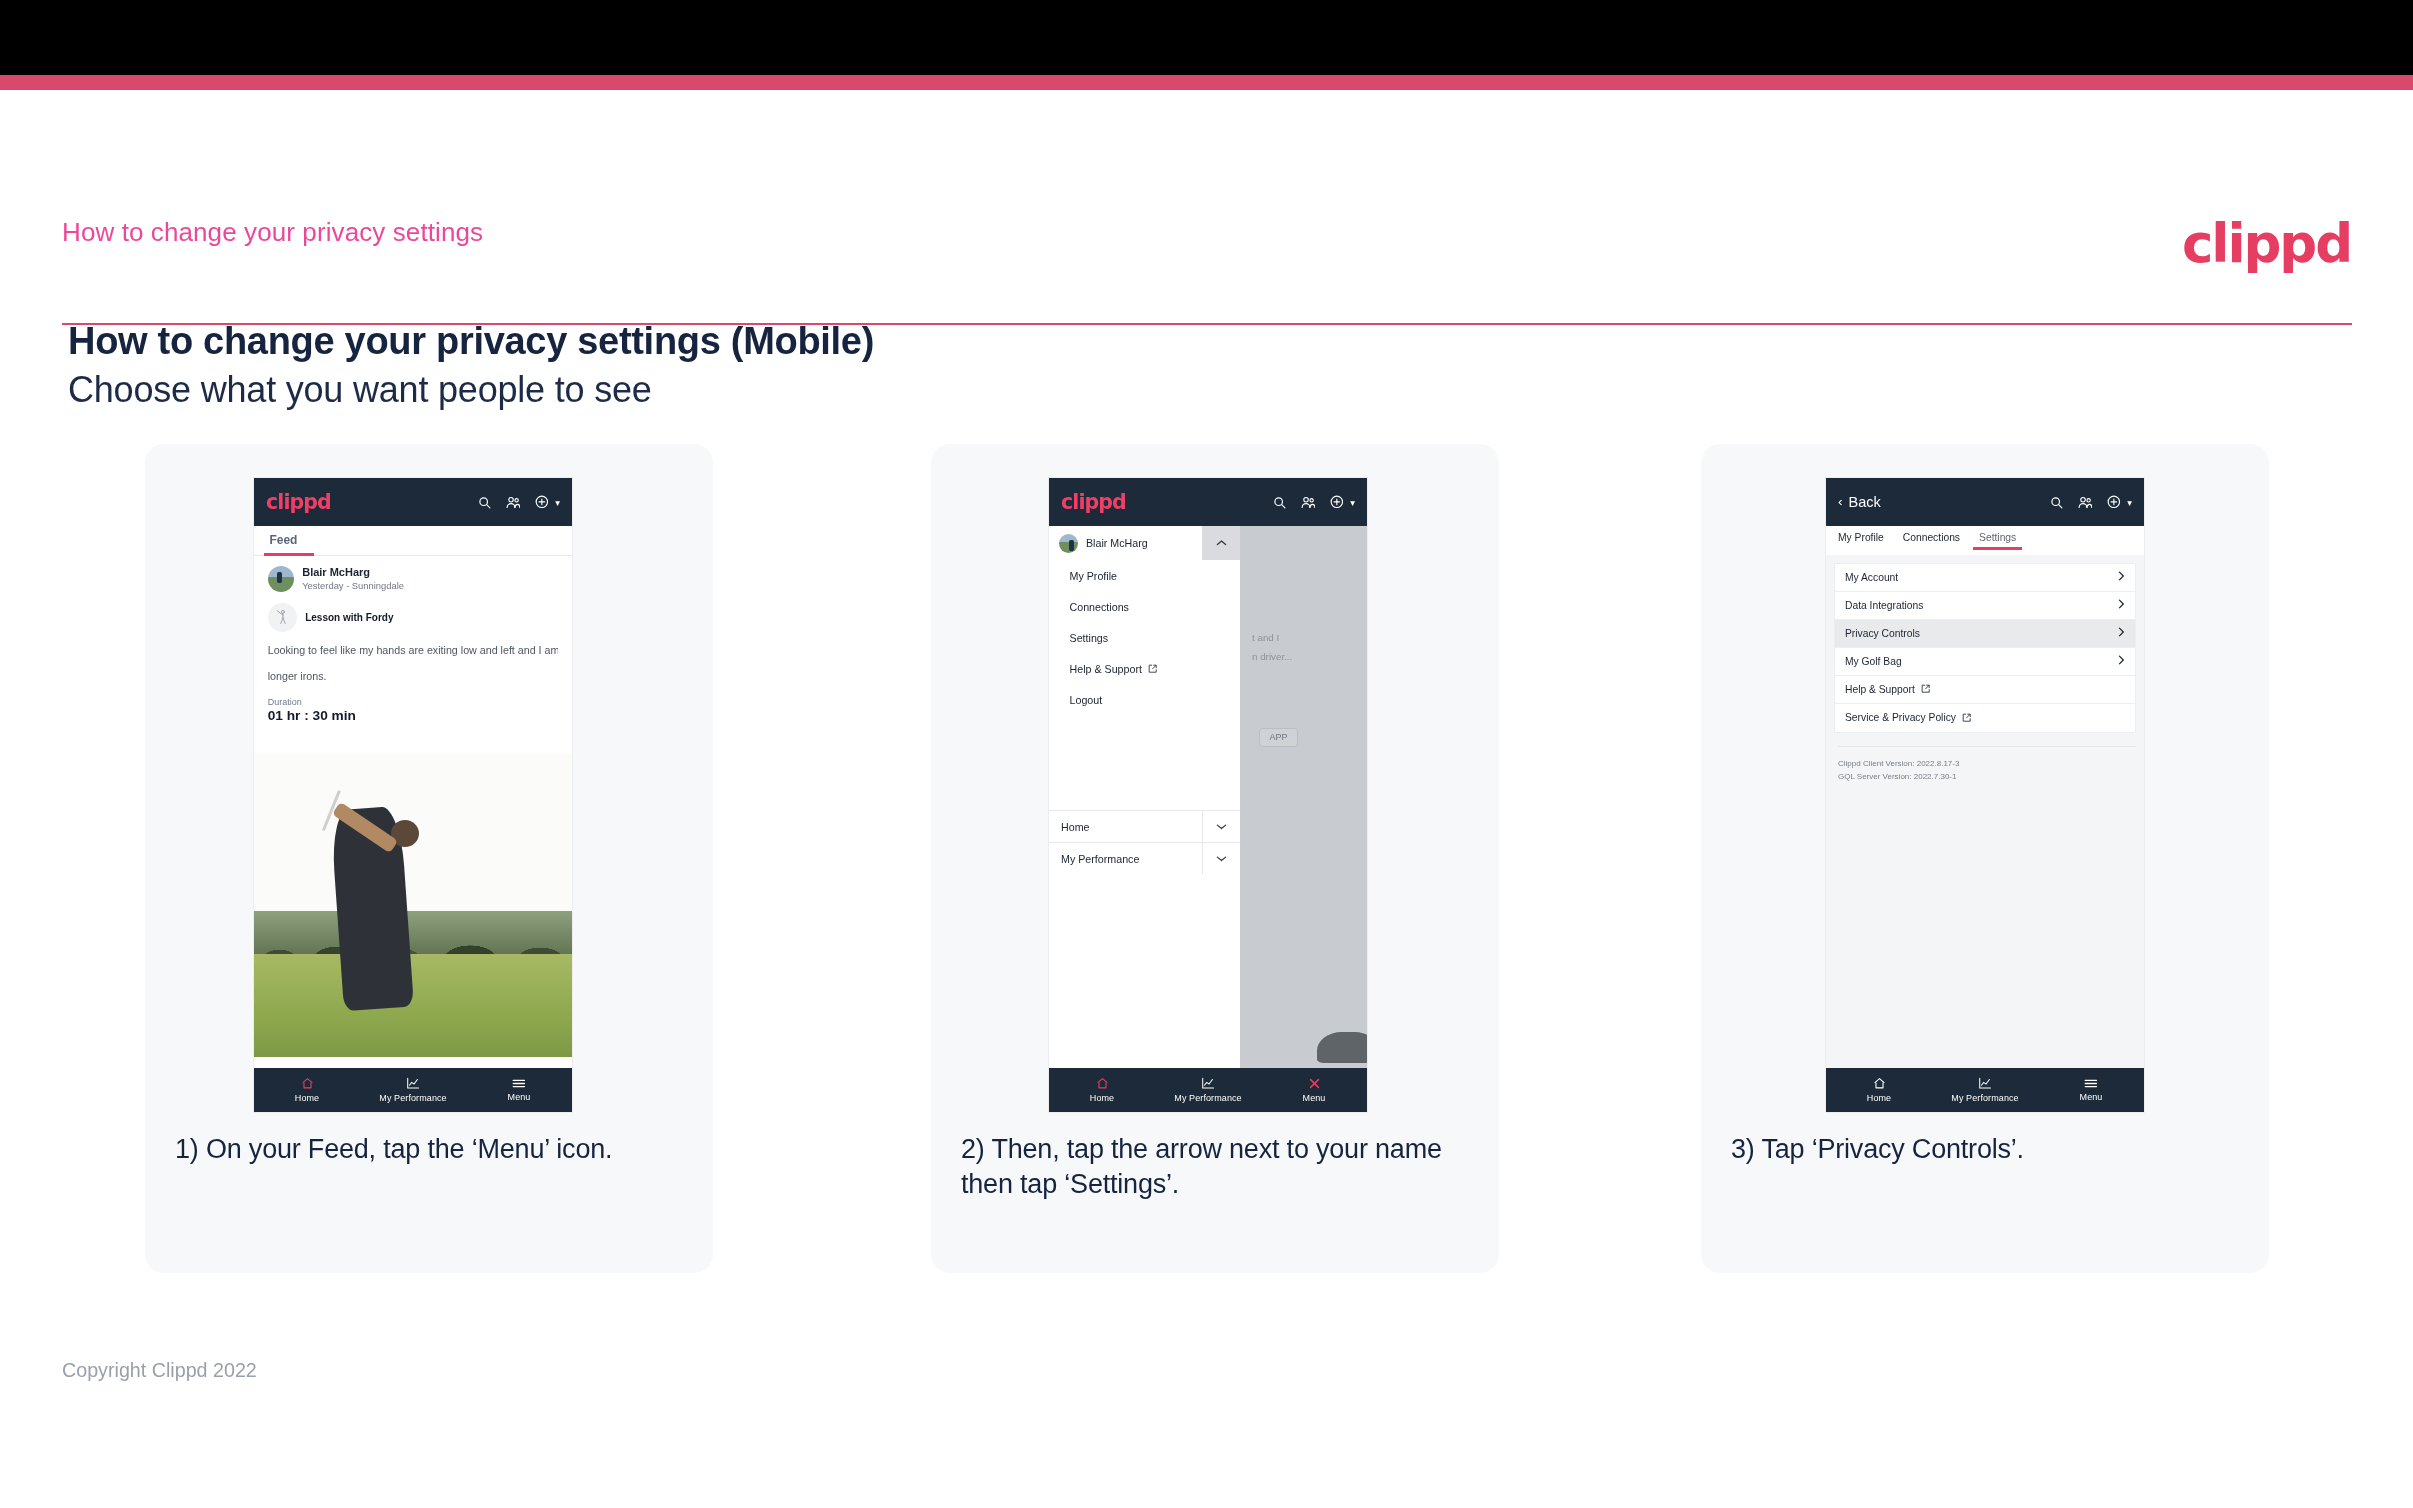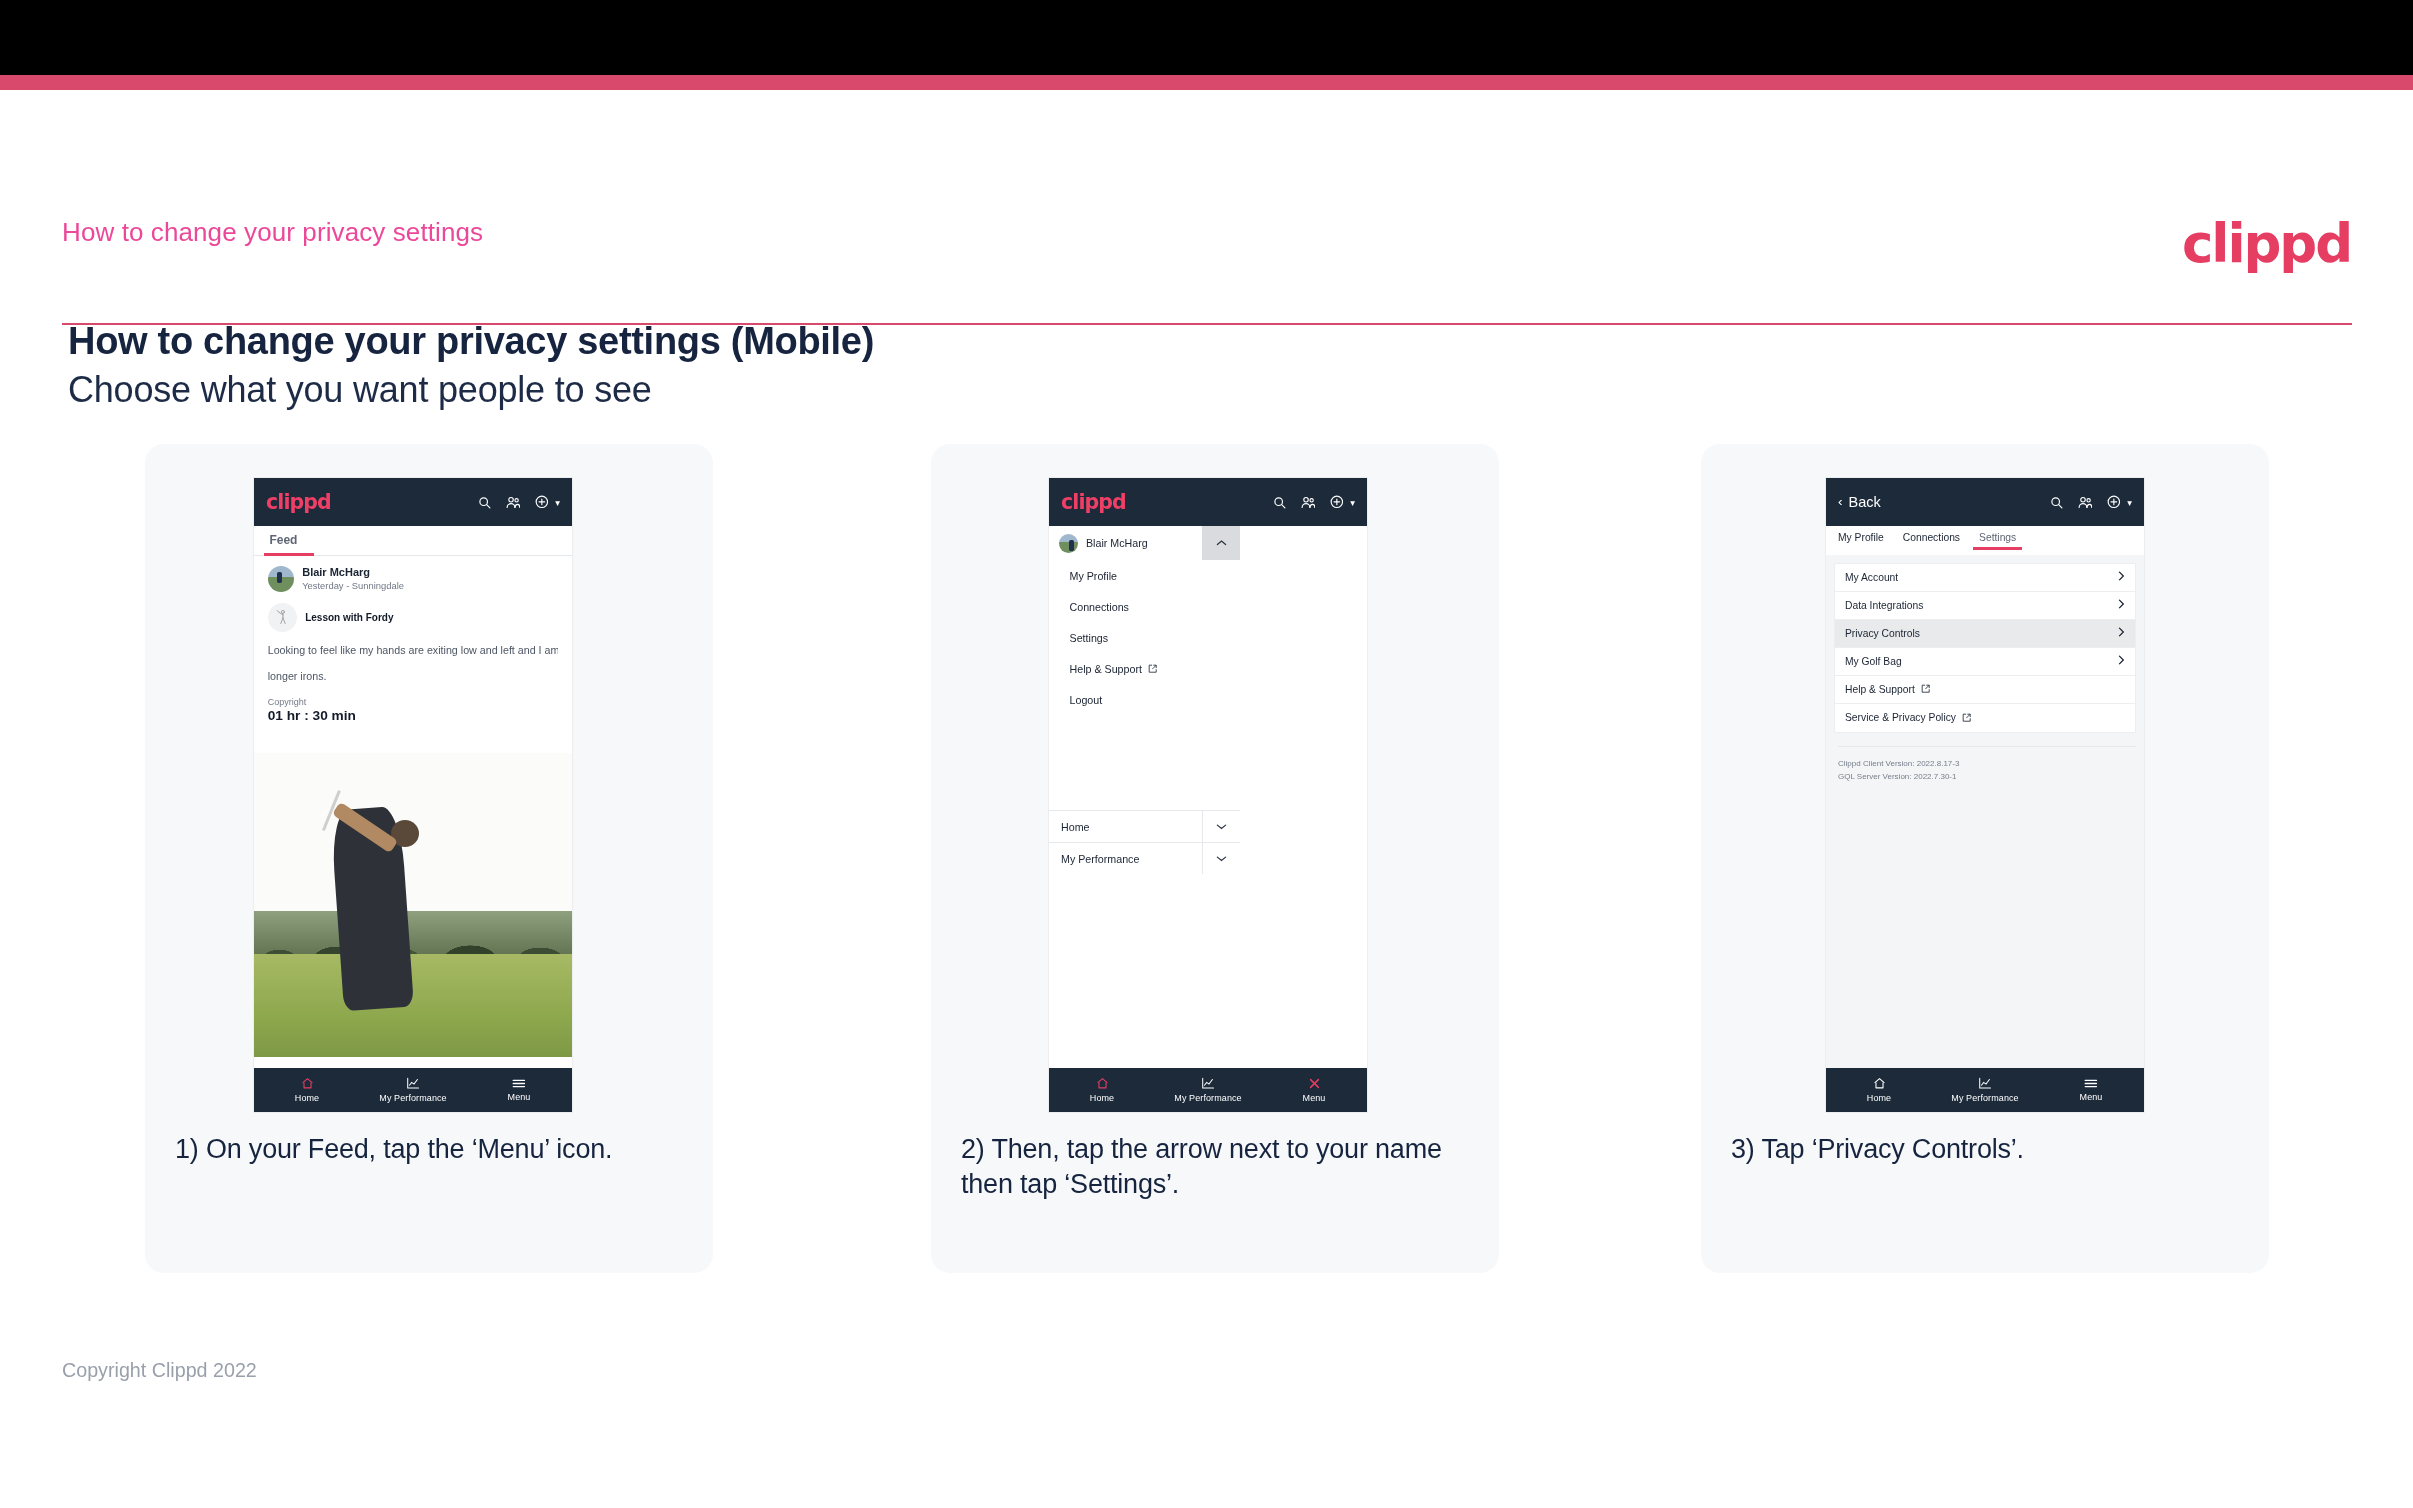--- a/index.html
+++ b/index.html
@@ -314,21 +314,21 @@
                 <path d="M11 12.2 8 20"></path>
                 <path d="M11 12.2l3 7.8"></path>
               <path d="M11 8.2 5.5 4.5"></path>
                 <path d="M5.5 4.5 3 2"></path>
             </svg>
           </div>
           <div class="lesson-title">Lesson with Fordy</div>
         </div>
         <div class="post-body">Looking to feel like my hands are exiting low and left and I am hi</div>
         <div class="post-body l2">longer irons.</div>
-        <div class="dur-lbl">Copyright</div>
+        <div class="dur-lbl">Duration</div>
         <div class="dur-val">01 hr : 30 min</div>
       </div>
 
       <div class="photo">
         <div class="sky"></div>
           <div class="trees"></div>
           <div class="grass"></div>
         <div class="club"></div>
           <div class="golfer"></div>
         <div class="golfer-head"></div>
@@ -394,20 +394,28 @@
               <circle cx="12" cy="12" r="10"></circle>
                 <line x1="12" y1="7" x2="12" y2="17" stroke-linecap="round"></line>
               <line x1="7" y1="12" x2="17" y2="12" stroke-linecap="round"></line>
             </svg>
           </span>
           <span class="caret">▾</span>
         </div>
       </div>
 
       <div class="p2-bg"></div>
+      <div class="p2-dim">
+        <div class="dimtext">
+          <div>t and I</div>
+          <div>n driver...</div>
+        </div>
+        <div class="appchip">APP</div>
+        <div class="cap"></div>
+      </div>
 
       <div class="p2-menu">
         <div class="p2-userrow">
           <div class="avatar"></div>
           <div class="nm">Blair McHarg</div>
           <div class="caretbox">
             <svg width="11" height="7.7" viewBox="0 0 16 10" fill="none" stroke="#2a3442" stroke-width="1.8" stroke-linecap="round">
               <path d="M2 7.5 8 2.5l6 5"></path>
             </svg>
           </div>

